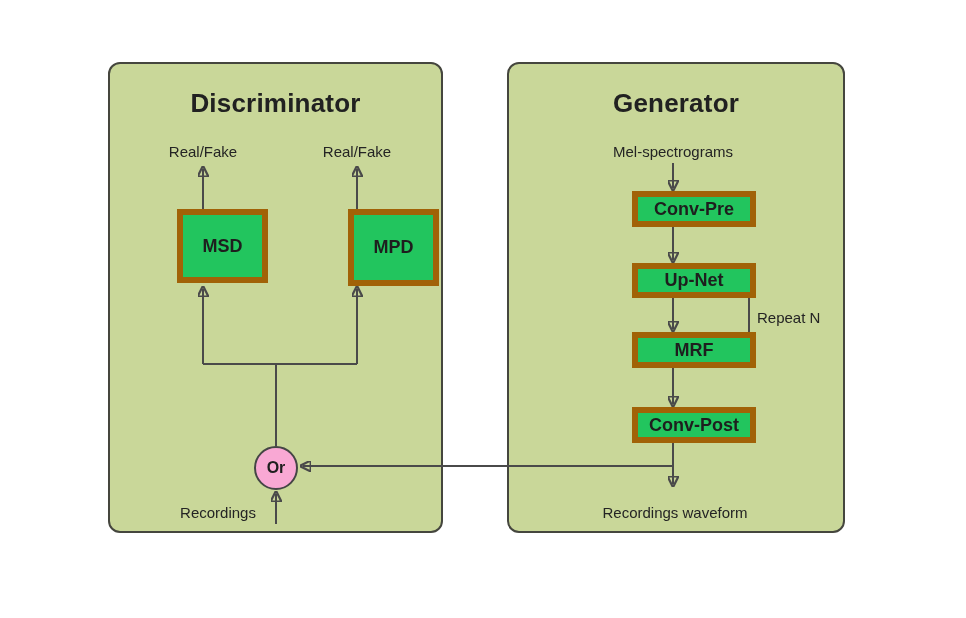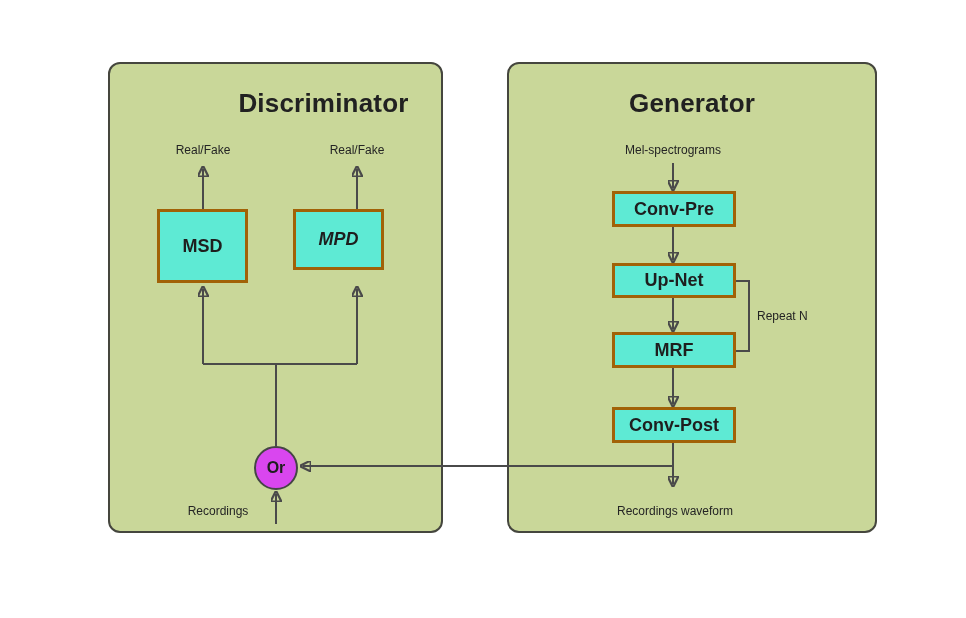--- a/index.html
+++ b/index.html
@@ -22,43 +22,44 @@
     width:100%;
     top:24px;
     text-align:center;
     font-size:26px;
     font-weight:700;
     color:#212121;
     letter-spacing:0.2px;
   }
   .block{
     position:absolute;
-    background:#5eead4;
-    border:3px solid #a16207;
+    background:#22c55e;
+    border:6px solid #a16207;
     box-sizing:border-box;
     display:flex;
     align-items:center;
     justify-content:center;
     font-weight:700;
     color:#1e1e1e;
+    margin-left:20px;
   }
   .block.big{font-size:18px;}
   .block.slim{font-size:18px;}
   .lbl{
     position:absolute;
-    font-size:12px;
+    font-size:15px;
     color:#242424;
     white-space:nowrap;
   }
   .lbl.centered{transform:translateX(-50%);}
   .node-circle{
     position:absolute;
     width:44px;height:44px;
     border-radius:50%;
-    background:#d946ef;
+    background:#f9a8d4;
     border:2px solid #454545;
     box-sizing:border-box;
     display:flex;
     align-items:center;
     justify-content:center;
     font-size:16px;
     font-weight:700;
     color:#1e1e1e;
   }
   #connectors{
@@ -70,25 +71,25 @@
     stroke:#4a4a4a;
     stroke-width:2;
     fill:none;
   }
 </style>
 </head>
 <body>
 
 <div id="canvas">
 
-  <div class="panel" style="left:108px;top:62px;width:335px;height:471px;padding-left:48px;">
+  <div class="panel" style="left:108px;top:62px;width:335px;height:471px;">
     <div class="panel-title">Discriminator</div>
   </div>
 
-  <div class="panel" style="left:507px;top:62px;width:370px;height:471px;">
+  <div class="panel" style="left:507px;top:62px;width:338px;height:471px;">
     <div class="panel-title">Generator</div>
   </div>
 
   <svg id="connectors" width="966" height="618" viewBox="0 0 966 618">
     <defs>
       <marker id="ah" viewBox="0 0 10 10" refX="7" refY="5" markerWidth="5.5" markerHeight="5.5" orient="auto-start-reverse">
         <path d="M0 0 L10 5 L0 10 z" fill="#4a4a4a" stroke="none"></path>
       </marker>
     </defs>
     <path d="M203 209 L203 169" marker-end="url(#ah)"></path>
@@ -104,21 +105,21 @@
     <path d="M673 298 L673 329" marker-end="url(#ah)"></path>
     <path d="M673 368 L673 404" marker-end="url(#ah)"></path>
     <path d="M673 443 L673 484" marker-end="url(#ah)"></path>
     <path d="M736 281 L749 281 L749 351 L736 351"></path>
   </svg>
 
   <div class="lbl centered" style="left:203px;top:143px;">Real/Fake</div>
   <div class="lbl centered" style="left:357px;top:143px;">Real/Fake</div>
 
   <div class="block big" style="left:157px;top:209px;width:91px;height:74px;">MSD</div>
-  <div class="block big" style="left:293px;top:209px;width:91px;height:61px;font-style:italic;">MPD</div>
+  <div class="block big" style="left:328px;top:209px;width:91px;height:77px;">MPD</div>
 
   <div class="node-circle" style="left:254px;top:446px;">Or</div>
 
   <div class="lbl centered" style="left:218px;top:504px;">Recordings</div>
 
   <div class="lbl centered" style="left:673px;top:143px;">Mel-spectrograms</div>
 
   <div class="block slim" style="left:612px;top:191px;width:124px;height:36px;">Conv-Pre</div>
   <div class="block slim" style="left:612px;top:332px;width:124px;height:36px;">MRF</div>
   <div class="block slim" style="left:612px;top:263px;width:124px;height:35px;">Up-Net</div>

